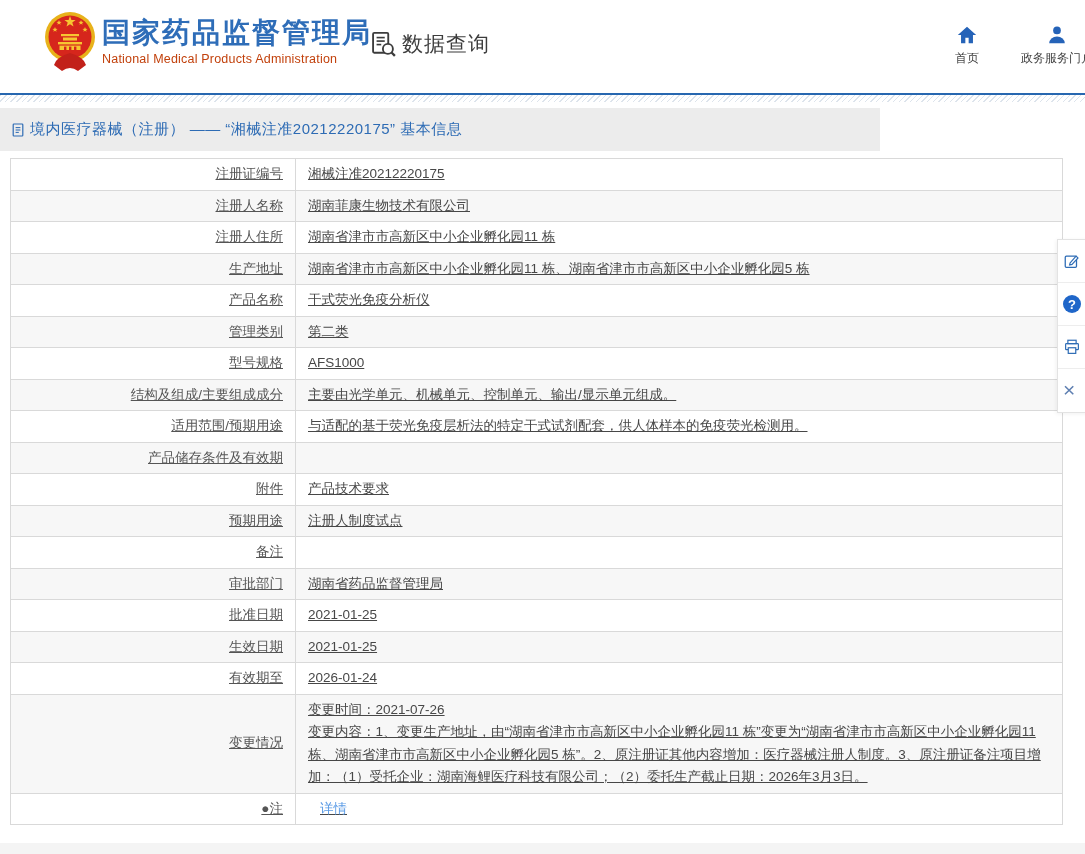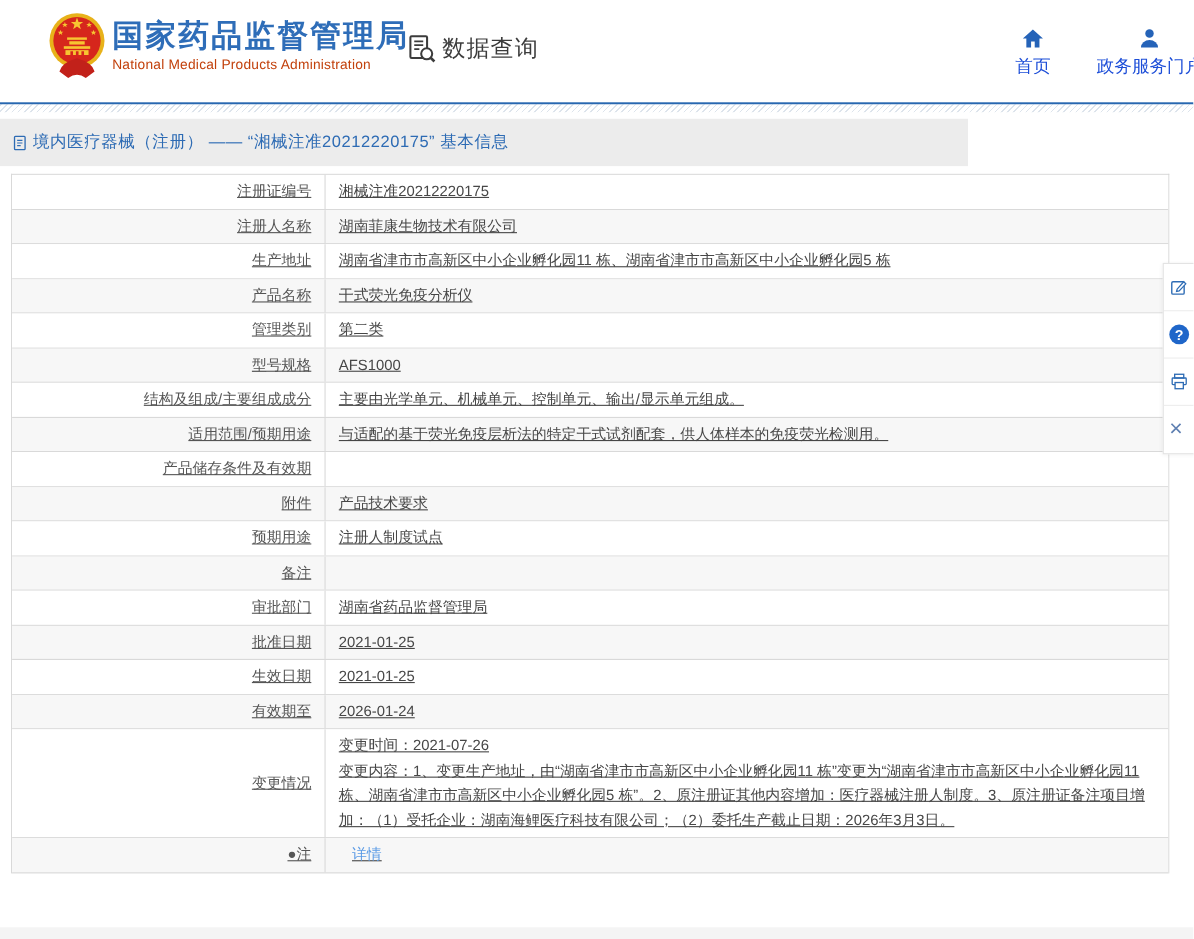--- a/index.html
+++ b/index.html
@@ -14,21 +14,21 @@
   .emblem { position:absolute; left:8px; top:7px; width:52px; height:66px; }
   .brand { position:absolute; left:66px; top:17px; }
   .brand-cn { font-size:28px; font-weight:bold; color:#2e6db8; letter-spacing:2px; line-height:32px; }
   .brand-en { font-size:12.5px; color:#c2410c; margin-top:3px; letter-spacing:0.2px; }
   .section-entry { position:absolute; left:333px; top:30px; display:flex; align-items:center; gap:5px; }
   .section-entry svg { width:28px; height:28px; }
   .section-label { font-size:21px; color:#3c3c3c; letter-spacing:1px; }
   .top-nav { position:absolute; right:28px; top:24px; display:flex; gap:42px; }
   .nav-item { display:flex; flex-direction:column; align-items:center; gap:4px; cursor:pointer; }
   .nav-item svg { width:22px; height:22px; }
-  .nav-label { font-size:16px; color:#1d4ed8; white-space:nowrap; }
+  .nav-label { font-size:12px; color:#404040; white-space:nowrap; }
   .header-line { position:absolute; top:93px; left:0; width:1085px; height:2px; background:#2767b0; }
   .header-hatch { position:absolute; top:95px; left:0; width:1085px; height:7px;
     background:repeating-linear-gradient(135deg,#dde4ec 0 1px,#ffffff 1px 4px); }
   
   .crumb-bar { position:absolute; top:108px; left:0; width:880px; height:43px;
     background:#ececec; display:flex; align-items:center; padding-left:10px; gap:4px; }
   .crumb-bar svg { width:16px; height:16px; }
   .crumb-text { font-size:15px; color:#2d6bb4; letter-spacing:0.5px; }
   
   .info-table { position:absolute; top:158px; left:10px; width:1053px;
@@ -125,20 +125,24 @@
   <div>
       <div class="row">
         <div class="cell label">注册证编号</div>
         <div class="cell value">湘械注准20212220175</div>
       </div>
       <div class="row">
         <div class="cell label">注册人名称</div>
         <div class="cell value">湖南菲康生物技术有限公司</div>
       </div>
       <div class="row">
+        <div class="cell label">注册人住所</div>
+        <div class="cell value">湖南省津市市高新区中小企业孵化园11 栋</div>
+      </div>
+      <div class="row">
         <div class="cell label">生产地址</div>
         <div class="cell value">湖南省津市市高新区中小企业孵化园11 栋、湖南省津市市高新区中小企业孵化园5 栋</div>
       </div>
       <div class="row">
         <div class="cell label">产品名称</div>
         <div class="cell value">干式荧光免疫分析仪</div>
       </div>
       <div class="row">
         <div class="cell label">管理类别</div>
         <div class="cell value">第二类</div>

